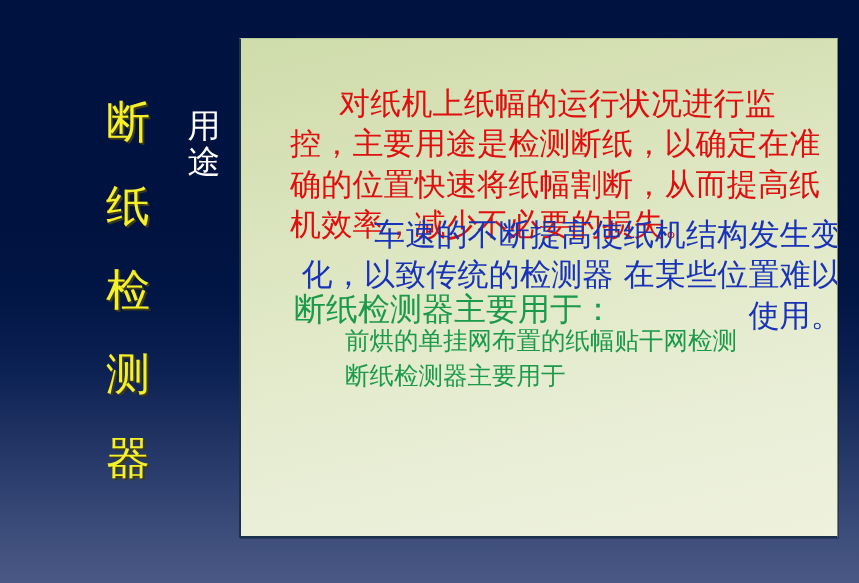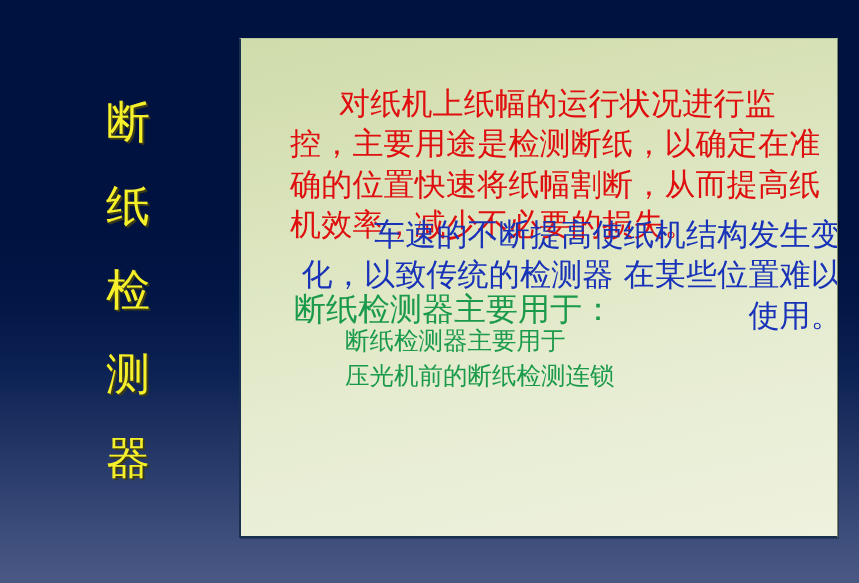--- a/index.html
+++ b/index.html
@@ -152,29 +152,30 @@
 <div id="slide">
 
   <div id="vertical-title">
     <span class="vt-char">断</span>
     <span class="vt-char">纸</span>
     <span class="vt-char">检</span>
     <span class="vt-char">测</span>
     <span class="vt-char">器</span>
   </div>
 
+  <div id="purpose-label">用途</div>
 
   <div id="content-box">
 
     <p class="para" id="para-red">对纸机上纸幅的运行状况进行监控，主要用途是检测断纸，以确定在准确的位置快速将纸幅割断，从而提高纸机效率，减少不必要的损失。</p>
 
     <p class="para" id="para-blue">车速的不断提高使纸机结构发生变化，以致传统的检测器 在某些位置难以使用。</p>
 
     <div id="list-head">断纸检测器主要用于：</div>
 
     <ul id="green-list">
+      <li>前烘的单挂网布置的纸幅贴干网检测</li>
       <li>断纸检测器主要用于</li>
-      <li>压光机前的断纸检测连锁</li>
     </ul>
 
   </div>
 
 </div>
 
 </body></html>

